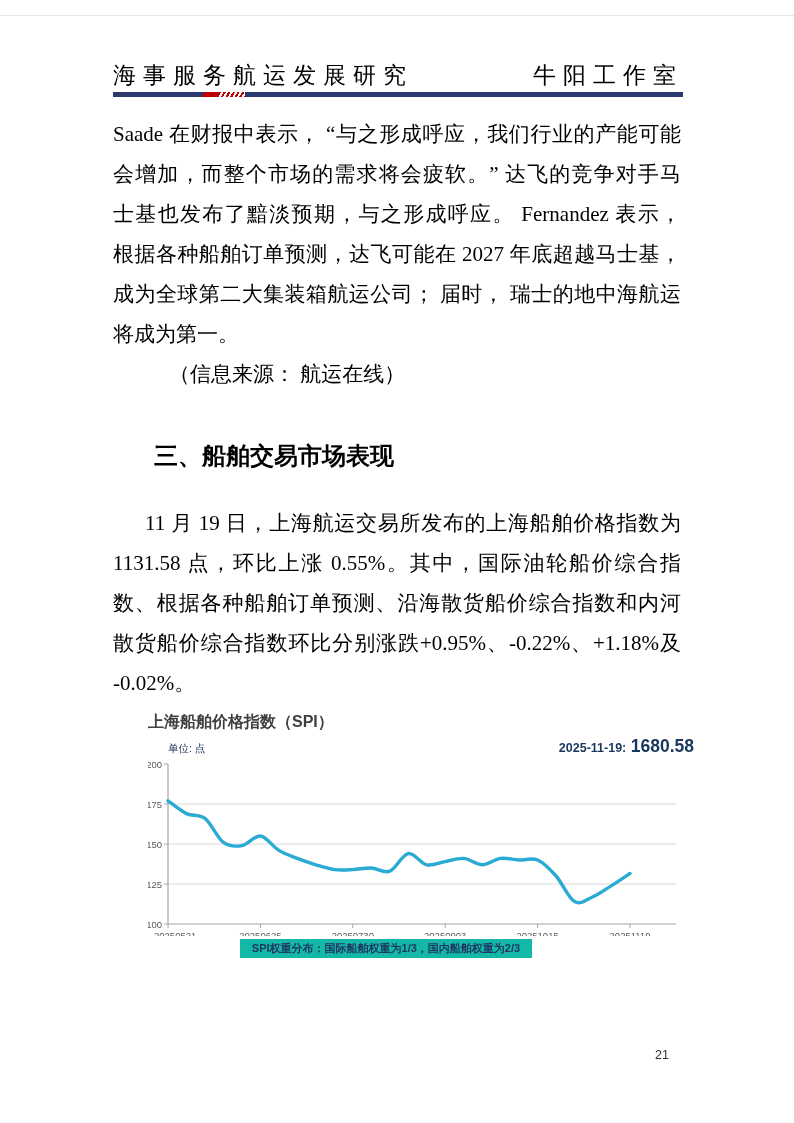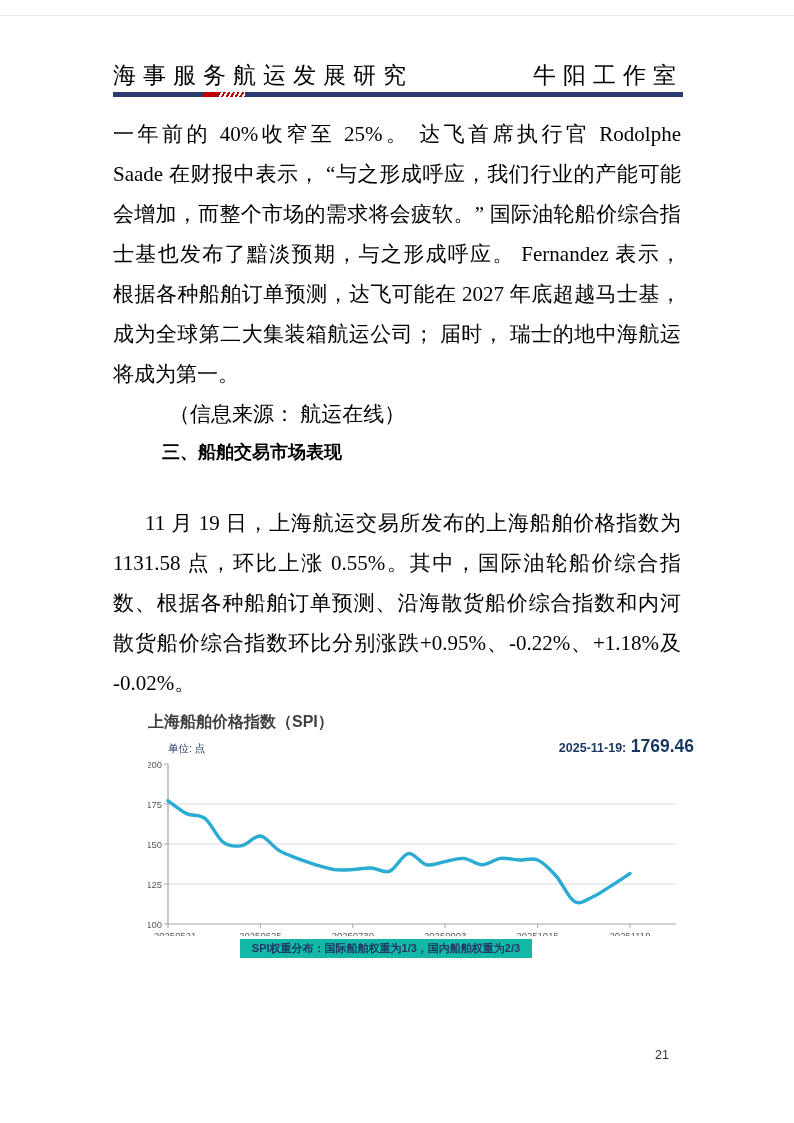--- a/index.html
+++ b/index.html
@@ -12,22 +12,22 @@
   .header{position:absolute;left:113px;top:44px;width:570px;display:flex;justify-content:space-between;}
   .header .htitle{font-size:23px;letter-spacing:7px;white-space:nowrap;}
   .rule{position:absolute;left:113px;top:76px;width:570px;height:5px;background:#2D3A70;}
   .rule .red-solid{position:absolute;left:90px;top:0;width:16px;height:5px;background:#C00000;transform:skewX(-35deg);}
   .rule .red-stripes{position:absolute;left:106px;top:0;width:26px;height:5px;
     background:repeating-linear-gradient(120deg,#C00000 0 2px,#ffffff 2px 4px);}
   
   .para{position:absolute;left:113px;width:568px;font-size:21px;}
   .para .line{height:40px;line-height:40px;text-align:justify;text-align-last:justify;overflow:hidden;}
   .para .line.noj{text-align-last:left;}
-  .heading{position:absolute;left:162px;top:424px;font-family:"Liberation Sans","DejaVu Sans",sans-serif;
-    font-weight:bold;font-size:18px;}
+  .heading{position:absolute;left:154px;top:424px;font-family:"Liberation Sans","DejaVu Sans",sans-serif;
+    font-weight:bold;font-size:24px;}
   
   .chart{position:absolute;left:148px;top:692px;width:560px;height:262px;
     font-family:"Liberation Sans","DejaVu Sans",sans-serif;}
   .chart-title{position:absolute;left:0;top:4px;width:472px;text-align:left;
     font-size:16px;font-weight:bold;color:#3F3F3F;}
   .chart-unit{position:absolute;left:20px;top:34px;font-size:10.5px;color:#1F3864;}
   .chart-latest{position:absolute;right:14px;top:28px;color:#17375E;white-space:nowrap;}
   .chart-latest .d{font-size:12.5px;font-weight:bold;}
   .chart-latest .v{font-size:17.5px;font-weight:bold;}
   .chart-svg{position:absolute;left:0;top:48px;}
@@ -46,23 +46,22 @@
   <div class="header">
     <span class="htitle">海事服务航运发展研究</span>
     <span class="htitle">牛阳工作室</span>
   </div>
   <div class="rule">
     <span class="red-solid"></span>
     <span class="red-stripes"></span>
   </div>
 
   <div class="para" id="para1" style="top:98px;">
-      <div class="line">一年前的 40%收窄至 25%。 达飞首席执行官 Rodolphe</div>
       <div class="line">Saade 在财报中表示， “与之形成呼应，我们行业的产能可能</div>
-      <div class="line">会增加，而整个市场的需求将会疲软。” 国际油轮船价综合指</div>
+      <div class="line">会增加，而整个市场的需求将会疲软。” 达飞的竞争对手马</div>
       <div class="line">士基也发布了黯淡预期，与之形成呼应。 Fernandez 表示，</div>
       <div class="line">根据各种船舶订单预测，达飞可能在 2027 年底超越马士基，</div>
       <div class="line">成为全球第二大集装箱航运公司； 届时， 瑞士的地中海航运</div>
       <div class="line noj">将成为第一。</div>
       <div class="line noj" style="padding-left: 56px;">（信息来源： 航运在线）</div>
     </div>
 
   <div class="heading">三、船舶交易市场表现</div>
 
   <div class="para" id="para2" style="top:487px;">
@@ -71,21 +70,21 @@
       <div class="line">数、根据各种船舶订单预测、沿海散货船价综合指数和内河</div>
       <div class="line">散货船价综合指数环比分别涨跌+0.95%、-0.22%、+1.18%及</div>
       <div class="line noj">-0.02%。</div>
     </div>
 
   <div class="chart">
     <div class="chart-title">上海船舶价格指数（SPI）</div>
     <div class="chart-unit">单位: 点</div>
     <div class="chart-latest">
       <span class="d">2025-11-19:</span>
-      <span class="v">1769.46</span>
+      <span class="v">1680.58</span>
     </div>
     <svg class="chart-svg" id="spiSvg" width="560" height="180" viewBox="0 0 560 180">
         <line x1="20" y1="128" x2="528" y2="128" stroke="#D9D9D9" stroke-width="1"></line>
         <line x1="20" y1="88" x2="528" y2="88" stroke="#D9D9D9" stroke-width="1"></line>
         <line x1="20" y1="48" x2="528" y2="48" stroke="#D9D9D9" stroke-width="1"></line>
         <line x1="20" y1="8" x2="20" y2="168" stroke="#A6A6A6" stroke-width="1.2"></line>
         <line x1="20" y1="168" x2="528" y2="168" stroke="#A6A6A6" stroke-width="1.2"></line>
         <line x1="16" y1="168" x2="20" y2="168" stroke="#A6A6A6" stroke-width="1"></line>
         <text x="14" y="171.5" text-anchor="end" font-size="9.5" fill="#595959">1,100</text>
         <line x1="16" y1="128" x2="20" y2="128" stroke="#A6A6A6" stroke-width="1"></line>

